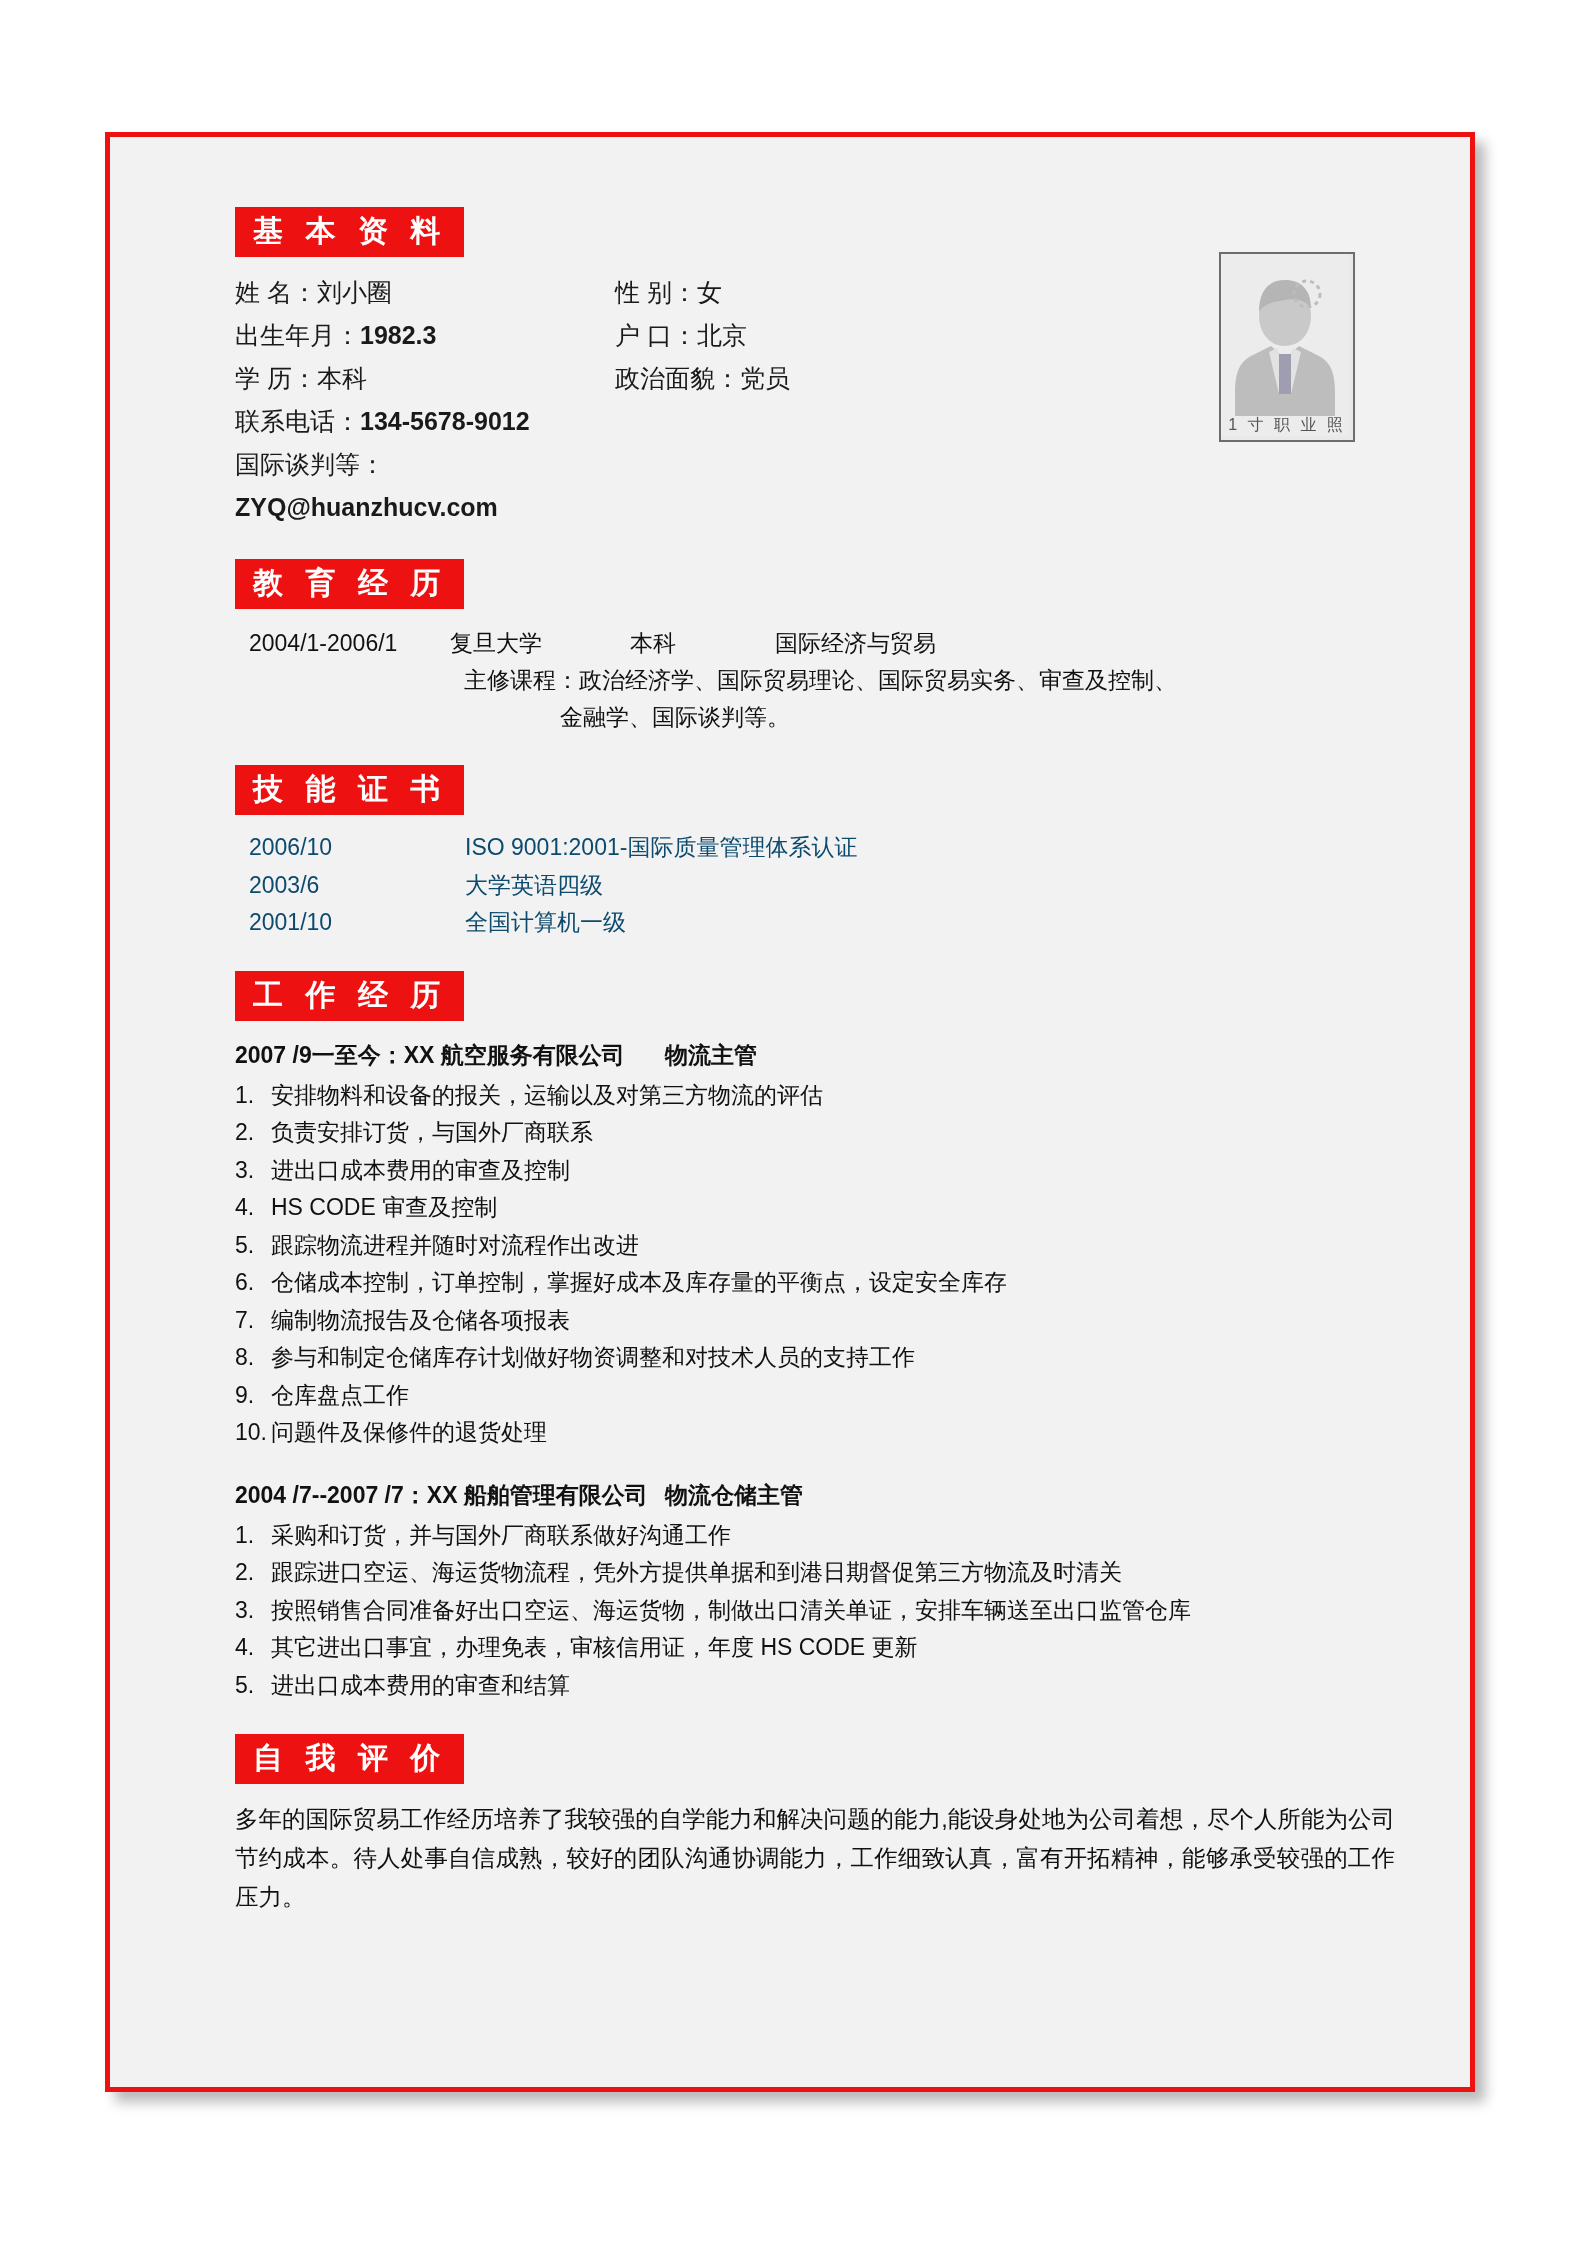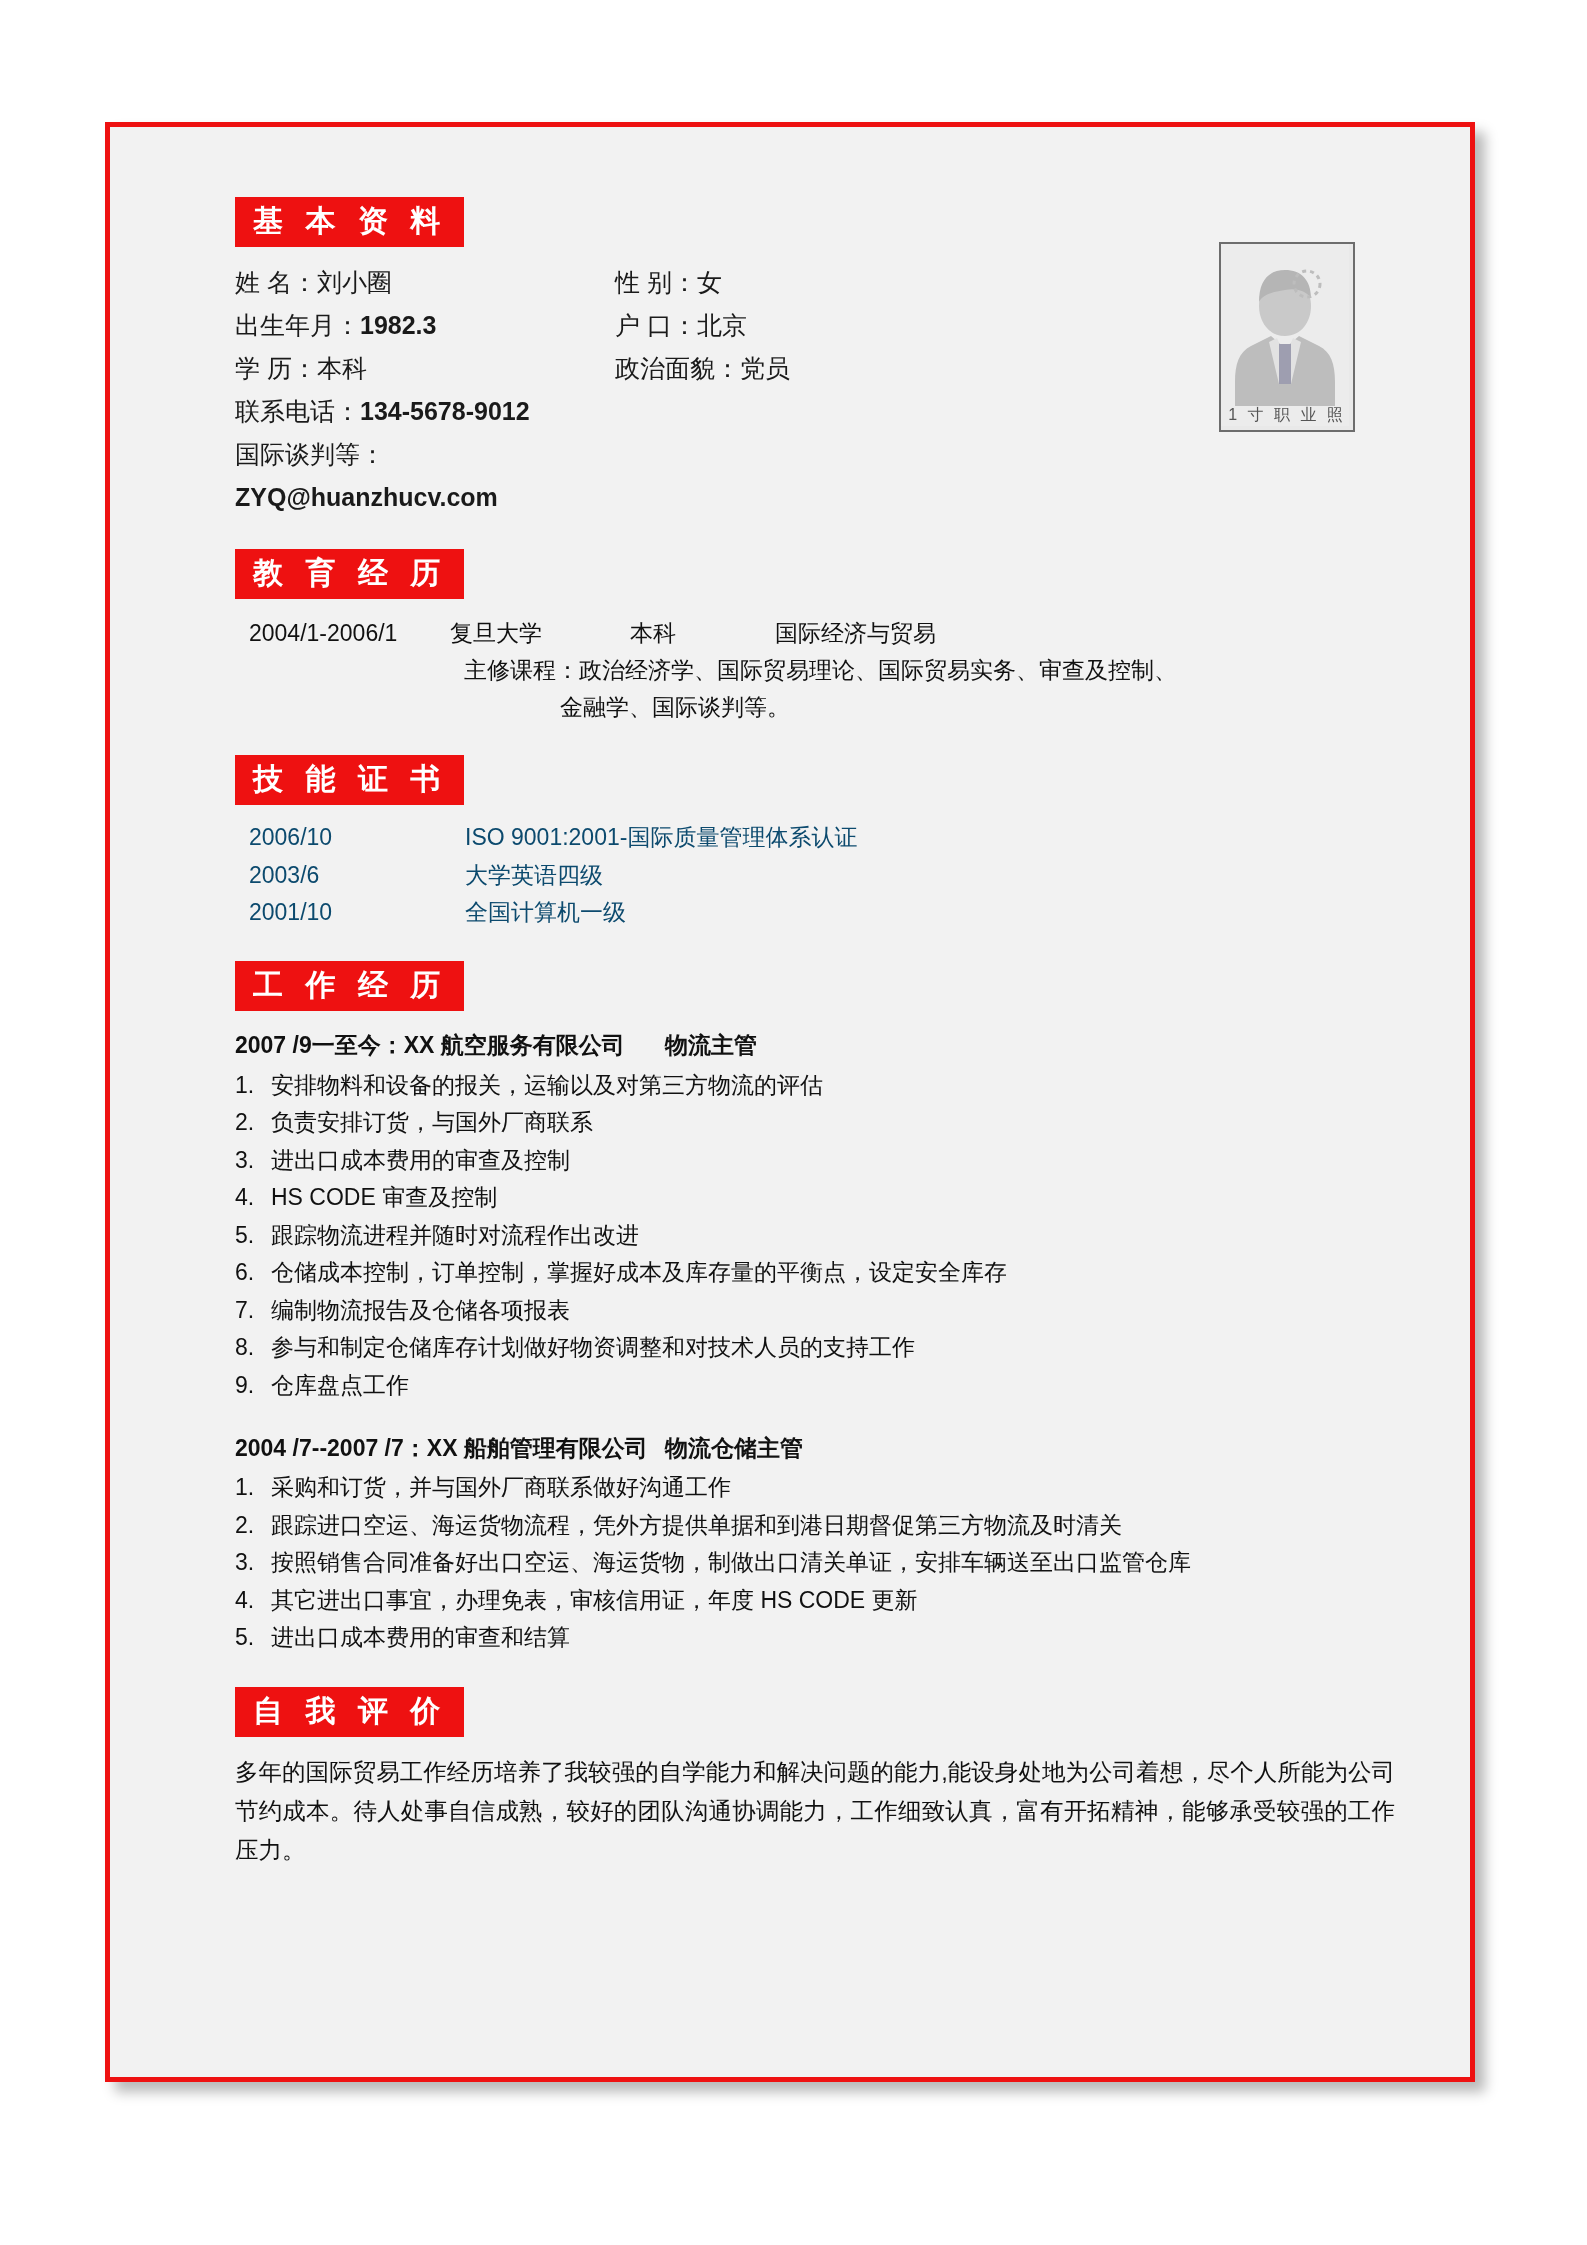--- a/index.html
+++ b/index.html
@@ -10,21 +10,21 @@
   body {
     width: 1587px;
     height: 2245px;
     font-family: "Liberation Sans", "DejaVu Sans", sans-serif;
     position: relative;
     overflow: hidden;
   }
   .page {
     position: absolute;
     left: 105px;
-    top: 122px;
+    top: 132px;
     width: 1370px;
     height: 1960px;
     background: #f2f2f2;
     border: 5px solid #ee1111;
     box-sizing: border-box;
     box-shadow: 10px 10px 12px rgba(0,0,0,0.28);
   }
   .inner {
     position: absolute;
     left: 125px;
@@ -254,20 +254,24 @@
               <div class="ji-txt">编制物流报告及仓储各项报表</div>
             </div>
             <div class="job-item">
               <div class="ji-num">8.</div>
               <div class="ji-txt">参与和制定仓储库存计划做好物资调整和对技术人员的支持工作</div>
             </div>
             <div class="job-item">
               <div class="ji-num">9.</div>
               <div class="ji-txt">仓库盘点工作</div>
             </div>
+            <div class="job-item">
+              <div class="ji-num">10.</div>
+              <div class="ji-txt">问题件及保修件的退货处理</div>
+            </div>
           </div>
         </div>
 
         <div class="job-gap"></div>
 
         <div>
           <div class="job-head">
             <div class="jh-left">2004 /7--2007 /7：XX 船舶管理有限公司</div>
             <div>物流仓储主管</div>
           </div>

